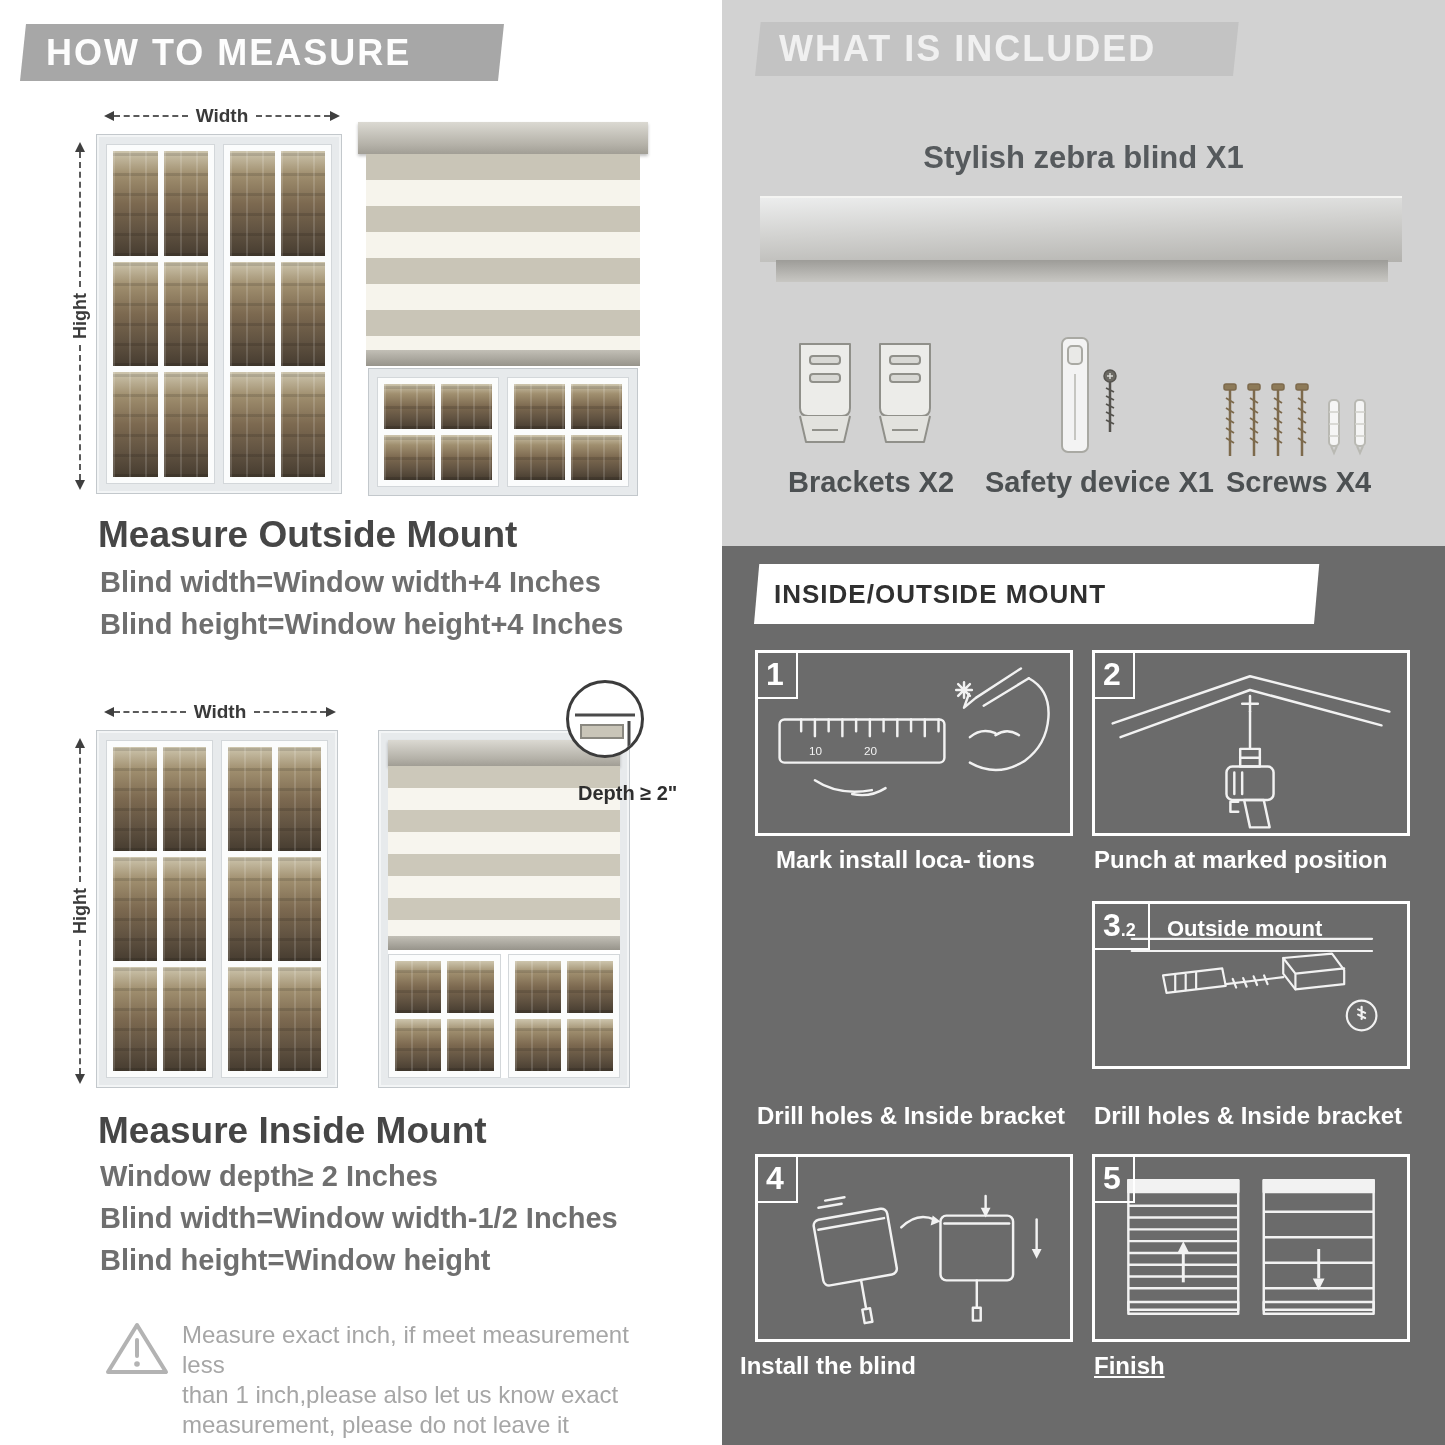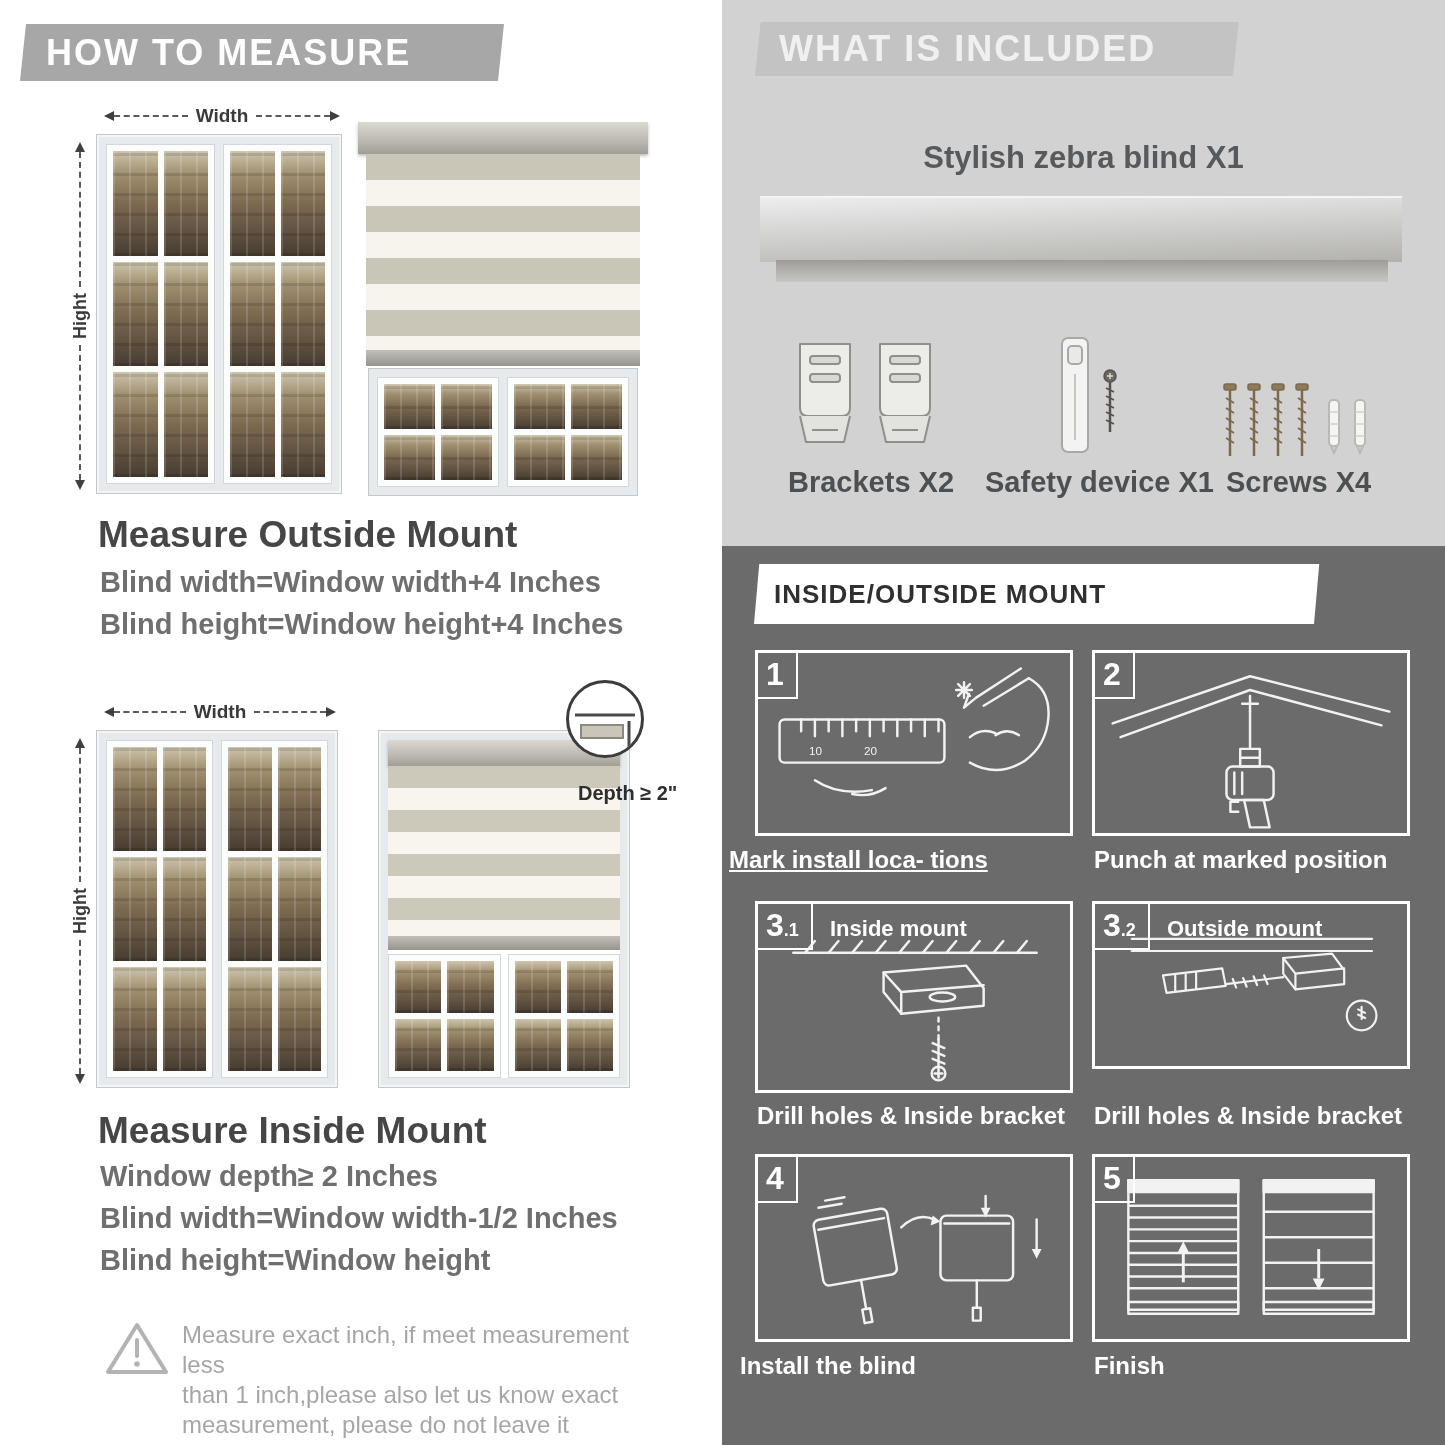--- a/index.html
+++ b/index.html
@@ -113,26 +113,26 @@
   .p3 { left:755px;  top:901px;  width:318px; height:192px; }
   .p4 { left:1092px; top:901px;  width:318px; height:168px; }
   .p5 { left:755px;  top:1154px; width:318px; height:188px; }
   .p6 { left:1092px; top:1154px; width:318px; height:188px; }
   .panel svg { position:absolute; inset:0; width:100%; height:100%; }
   .pnum { position:absolute; top:0; left:0; color:#fff; font-weight:bold; font-size:32px; line-height:1;
           padding:5px 12px 7px 8px; border-right:2.5px solid #fff; border-bottom:2.5px solid #fff; z-index:2; }
   .pnum small { font-size:18px; font-weight:bold; }
   .ptitle { position:absolute; top:12px; left:72px; color:#fff; font-weight:bold; font-size:22px; z-index:2; }
   .caption { position:absolute; color:#ffffff; font-weight:bold; font-size:24px; }
-  .c1 { left:729px;  top:846px;text-decoration:underline; }
+  .c1 { left:776px;  top:846px; }
   .c2 { left:1094px; top:846px; }
   .c3 { left:757px;  top:1102px; }
   .c4 { left:1094px; top:1102px; }
   .c5 { left:740px;  top:1352px; }
-  .c6 { left:1094px; top:1352px; }
+  .c6 { left:1094px; top:1352px;text-decoration:underline; }
 
   .hardware { position:absolute; }
 </style>
 </head>
 <body>
 
 <div class="page">
 
   <div class="howto-bar">
     <span>HOW TO MEASURE</span>
@@ -387,38 +387,20 @@
         <path d="M148,105h20"></path>
         <rect x="134" y="114" width="48" height="34" rx="6"></rect>
         <path d="M142,120v22M150,120v22"></path>
         <path d="M152,148 L172,148 L178,176 L158,176 Z"></path>
         <path d="M146,150h-8v10h8"></path>
       </g>
     </svg>
   </div>
   <div class="caption c2">Punch at  marked position</div>
 
-  <div class="panel p3">
-    <span class="pnum"><span>3</span><small>.1</small></span>
-    <span class="ptitle">Inside mount</span>
-    <svg viewBox="0 0 318 186">
-      <g fill="none" stroke="#f2f2f2" stroke-width="2.5" stroke-linecap="round" stroke-linejoin="round">
-        <path d="M36,48H284"></path>
-        <path d="M48,48l10,-12M72,48l10,-12M96,48l10,-12M120,48l10,-12M144,48l10,-12M168,48l10,-12M192,48l10,-12M216,48l10,-12M240,48l10,-12M264,48l10,-12"></path>
-        <path d="M128,68L212,61L230,84L230,102L146,110L128,88Z"></path>
-        <path d="M128,68L146,88L230,81M146,88L146,110"></path>
-        <ellipse cx="188" cy="93" rx="13" ry="4.5"></ellipse>
-        <path d="M184,114V136" stroke-dasharray="4 5"></path>
-        <path d="M184,136V166"></path>
-        <path d="M178,140l12,5M178,148l12,5M178,156l12,5"></path>
-        <circle cx="184" cy="171" r="7"></circle>
-        <path d="M180,171h8M184,167v8"></path>
-      </g>
-    </svg>
-  </div>
   <div class="caption c3">Drill holes &amp;  Inside bracket</div>
 
   <div class="panel p4">
     <span class="pnum"><span>3</span><small>.2</small></span>
     <span class="ptitle">Outside mount</span>
     <svg viewBox="0 0 318 186">
       <g fill="none" stroke="#f2f2f2" stroke-width="2.5" stroke-linecap="round" stroke-linejoin="round">
         <path d="M22,40H298M22,54H298"></path>
         <path d="M196,62L252,57L266,76L266,92L210,98L196,80Z"></path>
         <path d="M196,62L210,80L266,74M210,80L210,98"></path>

